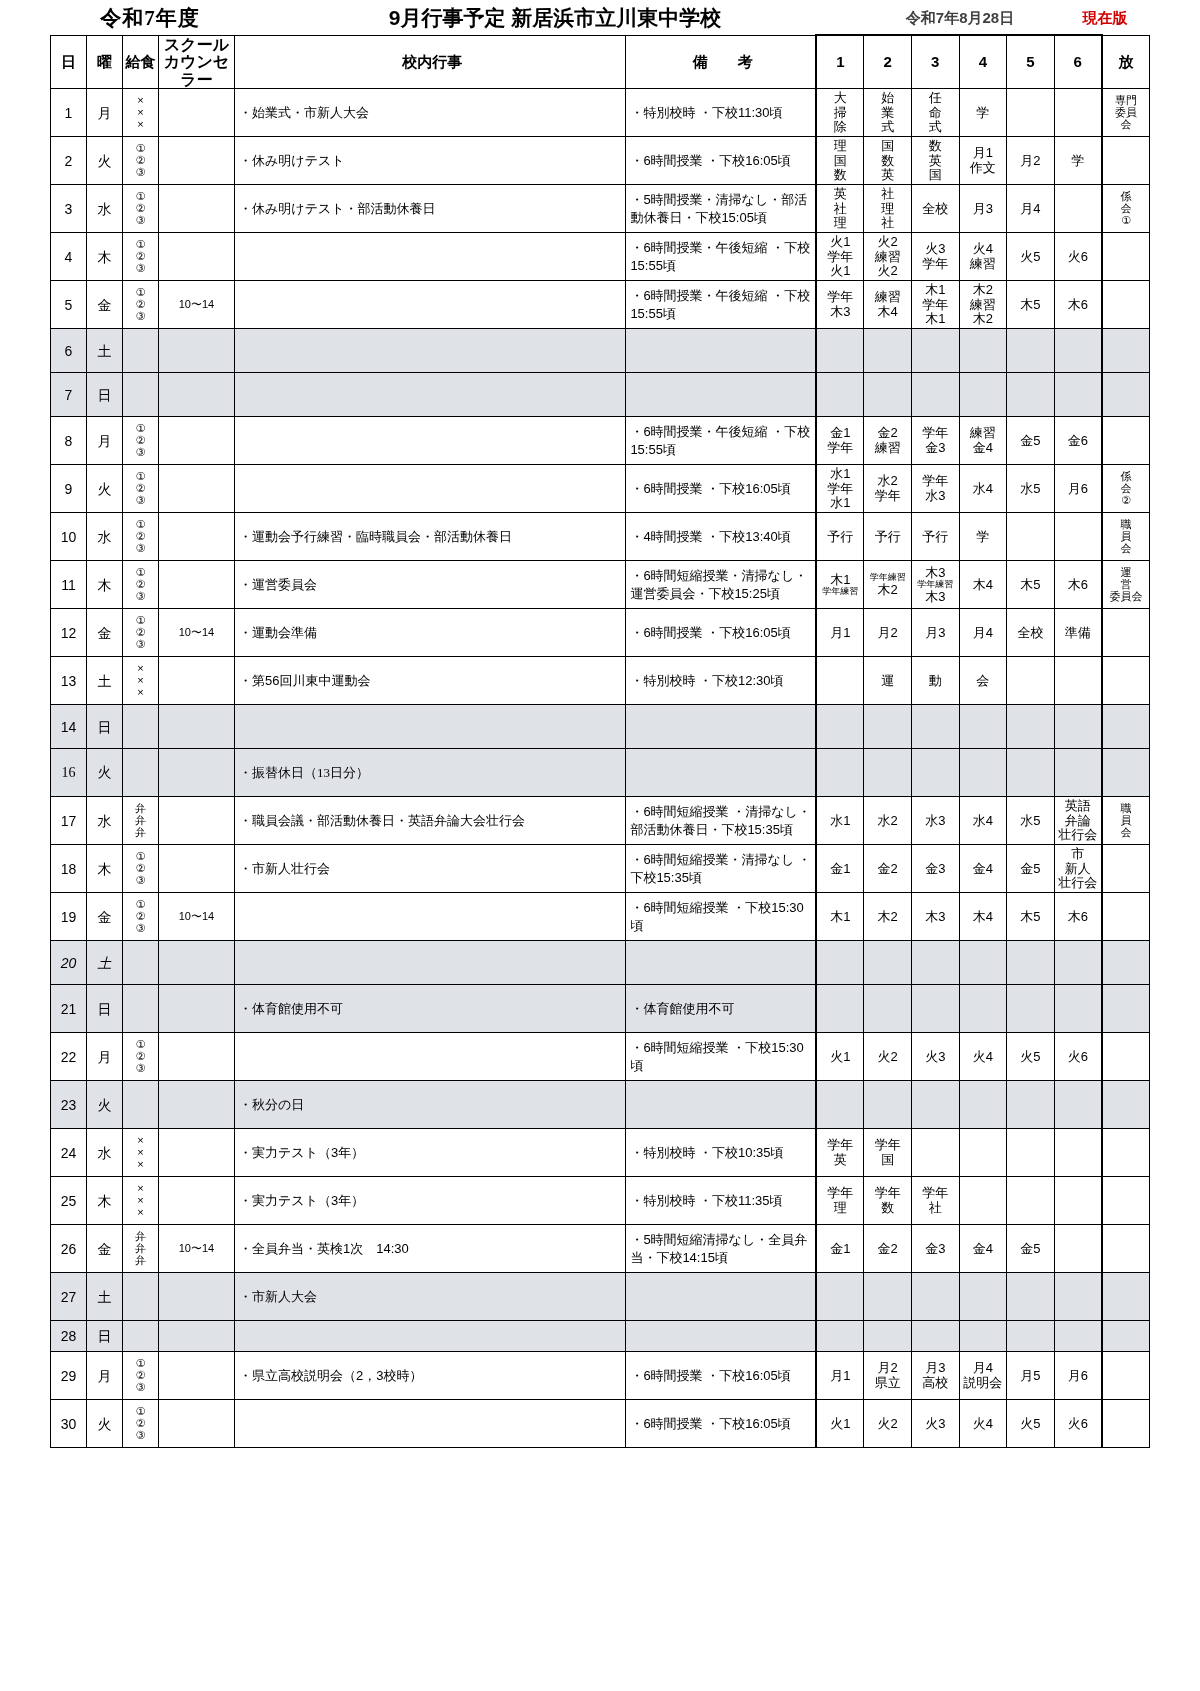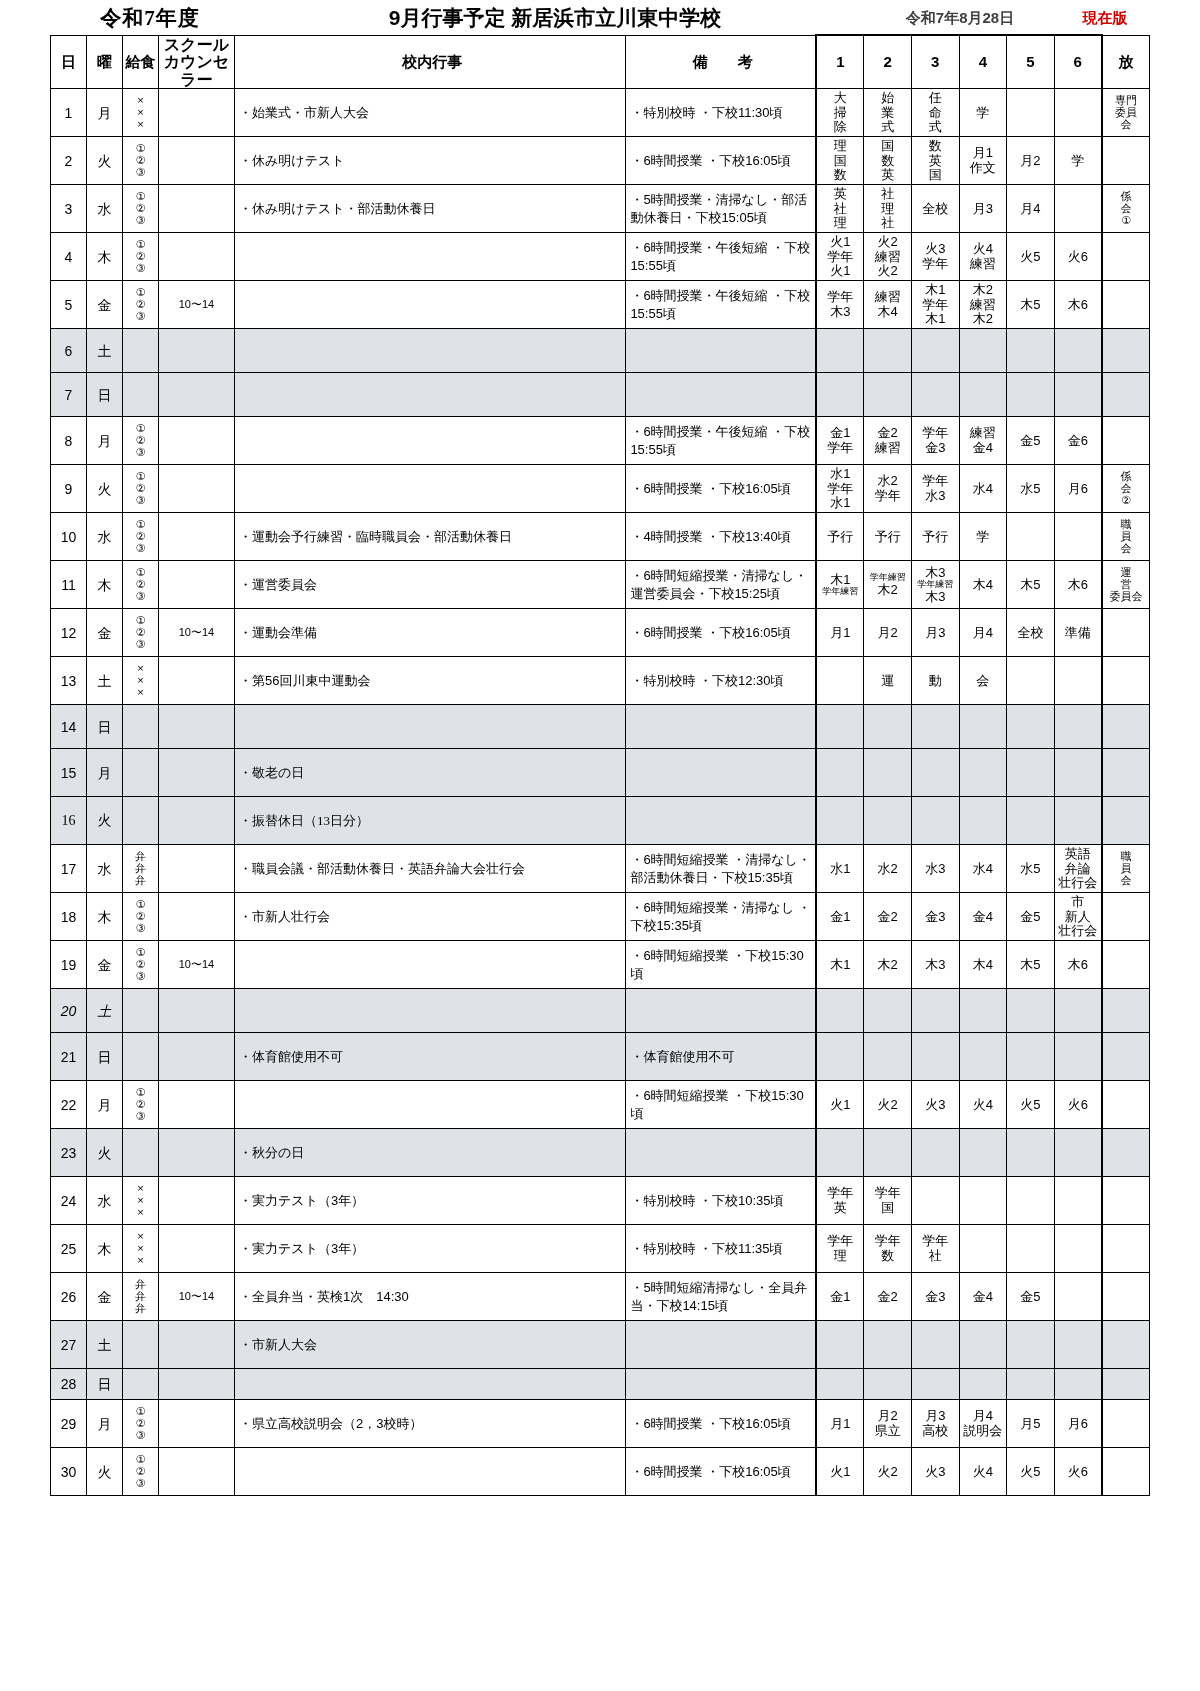--- a/index.html
+++ b/index.html
@@ -500,35 +500,20 @@
           <td class="ev weekend"></td>
           <td class="rem weekend"></td>
           <td class="p cellstack weekend periodgroup"></td>
           <td class="p cellstack weekend"></td>
           <td class="p cellstack weekend"></td>
           <td class="p cellstack weekend"></td>
           <td class="p cellstack weekend"></td>
           <td class="p cellstack weekend periodend"></td>
           <td class="after cellstack weekend"></td>
         </tr>
-        <tr style="height: 48px;">
-          <td class="daycol weekend">15</td>
-          <td class="wdcol weekend">月</td>
-          <td class="lunch weekend"></td>
-          <td class="sc weekend"></td>
-          <td class="ev weekend"><span>・敬老の日</span></td>
-          <td class="rem weekend"></td>
-          <td class="p cellstack weekend periodgroup"></td>
-          <td class="p cellstack weekend"></td>
-          <td class="p cellstack weekend"></td>
-          <td class="p cellstack weekend"></td>
-          <td class="p cellstack weekend"></td>
-          <td class="p cellstack weekend periodend"></td>
-          <td class="after cellstack weekend"></td>
-        </tr>
         <tr style="height: 48px; font-family: Liberation Serif, serif;">
           <td class="daycol weekend">16</td>
           <td class="wdcol weekend">火</td>
           <td class="lunch weekend"></td>
           <td class="sc weekend"></td>
           <td class="ev weekend"><span>・振替休日（13日分）</span></td>
           <td class="rem weekend"></td>
           <td class="p cellstack weekend periodgroup"></td>
           <td class="p cellstack weekend"></td>
           <td class="p cellstack weekend"></td>

